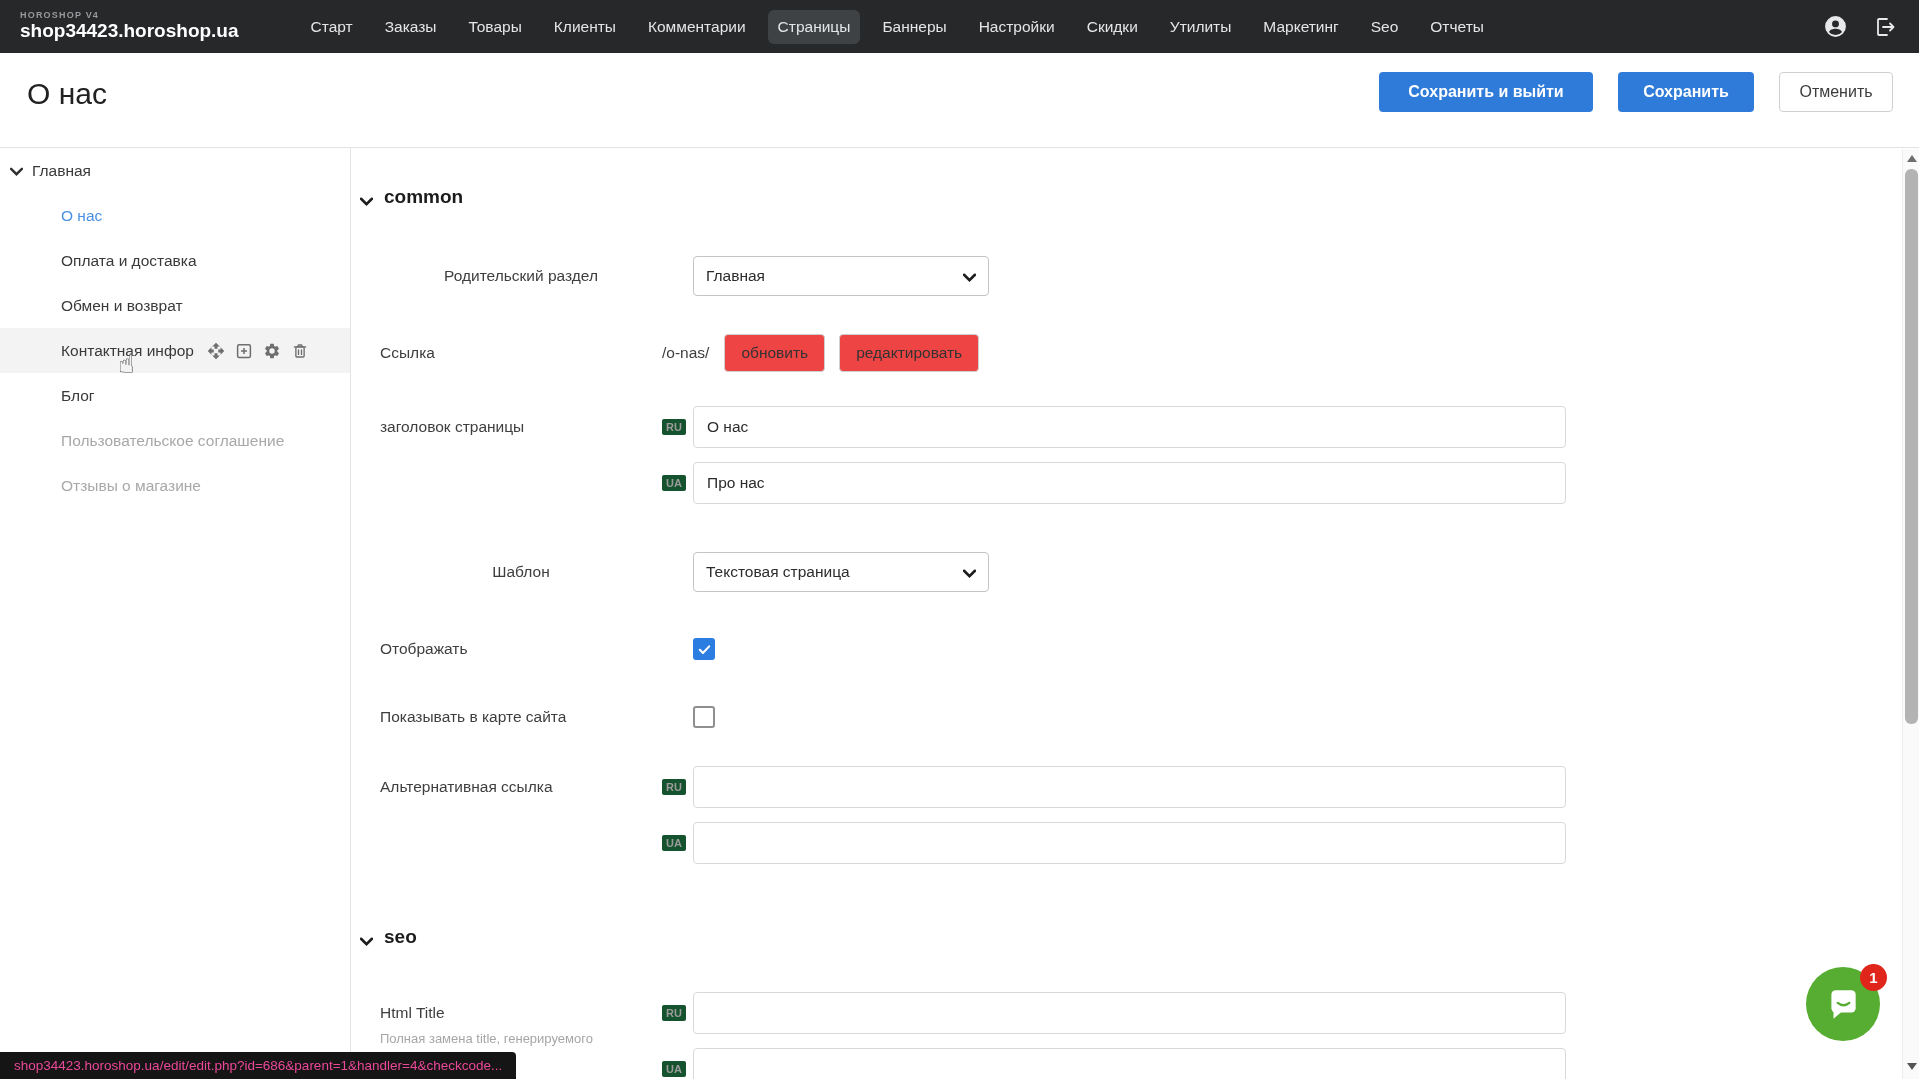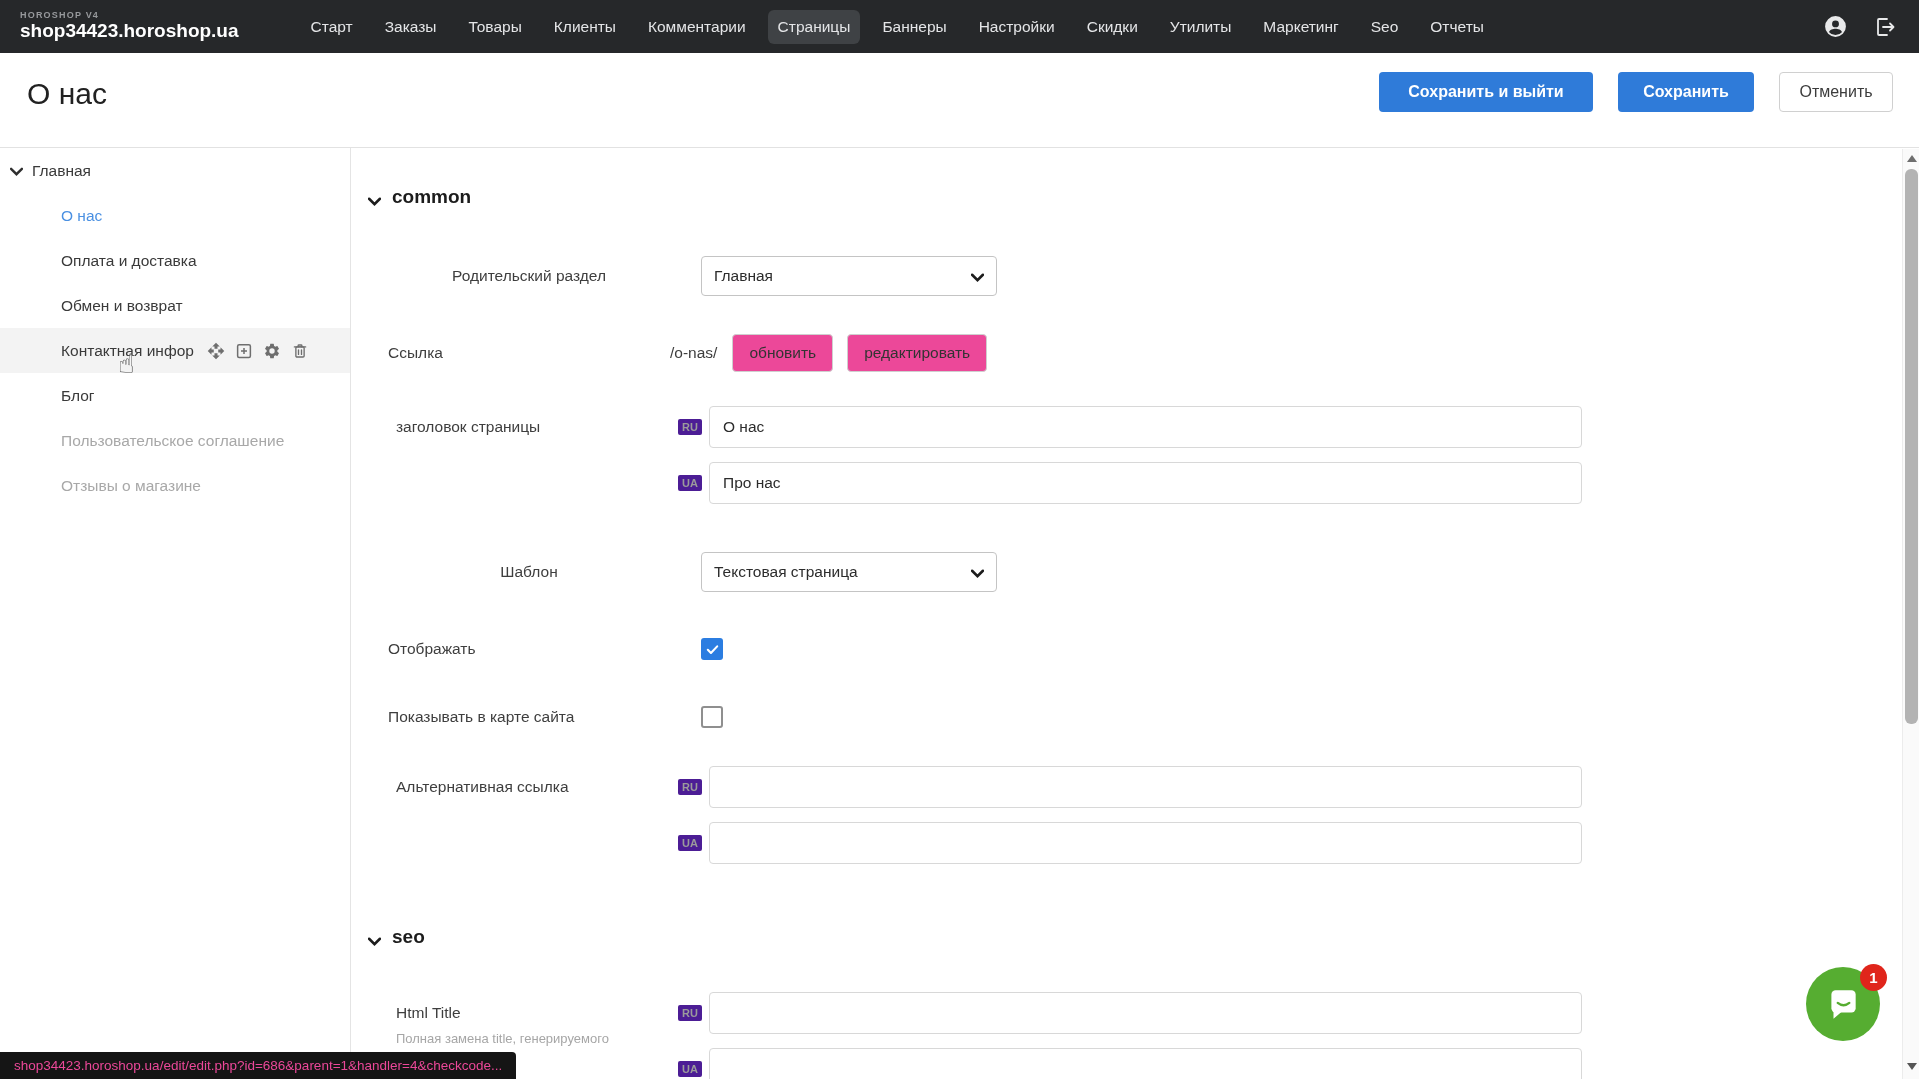--- a/index.html
+++ b/index.html
@@ -45,46 +45,46 @@
   .tree-row.muted { color:#a8a8a8; }
   .tree-row.selected { color:#4a90e2; }
   .tree-row.hovered { background:#f3f3f3; }
   .row-actions { display:flex; align-items:center; gap:9px; margin-left:13px; color:#6e6e6e; }
   .row-actions .act { width:19px; height:19px; display:flex; align-items:center; justify-content:center; cursor:pointer; }
   .cursor-hand { position:absolute; left:118px; top:20px; font-size:27px; color:#4a4a4a;
     text-shadow:0 0 2px #fff; pointer-events:none; z-index:20; }
 
   
   .content { position:absolute; left:352px; top:148px; right:18px; bottom:0;
-    overflow:hidden; padding-left:16px; background:#fff; }
+    overflow:hidden; padding-left:8px; background:#fff; }
   .section-head { margin-top:38px; display:flex; align-items:center; gap:11px;
     font-size:19px; font-weight:700; color:#1c1c1c; cursor:pointer; }
   .section-head .chev { width:13px; height:13px; color:#1c1c1c; }
   .frow { display:flex; padding-left:20px; }
   .frow-label { width:282px; flex-shrink:0; font-size:15.5px; color:#3e3e3e; }
   .frow.vcenter { align-items:center; }
-  .frow .pad-label { padding-top:12px;margin-left:8px; }
+  .frow .pad-label { padding-top:12px; }
   .hint { margin-top:9px; font-size:13px; color:#a6a6a6; line-height:1.3; width:250px; }
 
   .sel { width:296px; height:40px; border:1px solid #c4c4c4; border-radius:4px; background:#fff;
     display:flex; align-items:center; padding:0 12px; font-size:15.5px; color:#2c2c2c;
     cursor:pointer; margin-left:31px; justify-content:space-between; }
   .sel .chev { width:13px; height:13px; color:#1c1c1c; flex-shrink:0; }
 
   .lang-line { display:flex; align-items:center; margin-bottom:14px; }
   .lang-line:last-child { margin-bottom:0; }
-  .lang-badge { font-size:11px; font-weight:700; color:#9b9b9b; background:#4c1d95;
+  .lang-badge { font-size:11px; font-weight:700; color:#9b9b9b; background:#14532d;
     padding:2px 3px; border-radius:2px; margin-right:7px; width:24px; text-align:center; flex-shrink:0; }
   .txt { width:873px; height:42px; border:1px solid #d8d8d8; border-radius:4px;
     font-size:15.5px; color:#2c2c2c; padding:0 13px; font-family:inherit; background:#fff; }
 
   .link-ctl { display:flex; align-items:center; }
   .link-path { font-size:15.5px; color:#3e3e3e; margin-right:15px; }
   .mini-btn { height:38px; padding:0 16px; border:1px solid #cfcfcf; border-radius:4px;
-    background:#ec4899; font-size:15.5px; color:#333; cursor:pointer; font-family:inherit; }
+    background:#ef4444; font-size:15.5px; color:#333; cursor:pointer; font-family:inherit; }
   .mini-btn + .mini-btn { margin-left:14px; }
 
   .checkbox { width:22px; height:22px; border-radius:3px; margin-left:31px; cursor:pointer; }
   .checkbox.checked { background:#2b7de1; display:flex; align-items:center; justify-content:center; }
   .checkbox.unchecked { background:#fff; border:2px solid #8f8f8f; }
 
   .mt48 { margin-top:48px;text-align:center; } .mt46 { margin-top:46px; } .mt44 { margin-top:44px; }
   .mt38 { margin-top:38px; } .mt34 { margin-top:34px; } .mt62 { margin-top:62px; }
 
   

